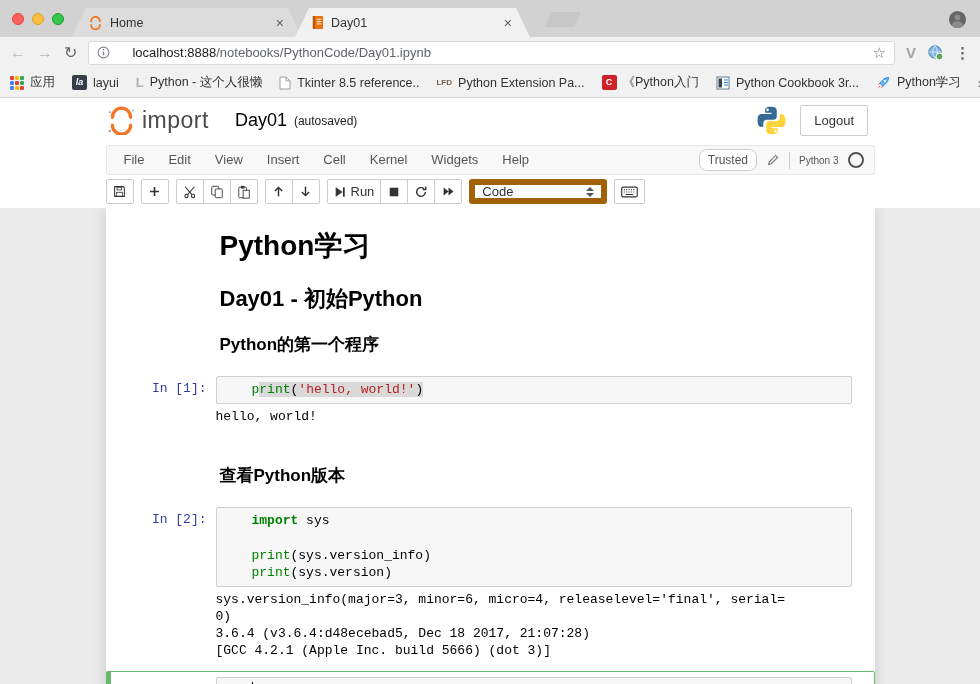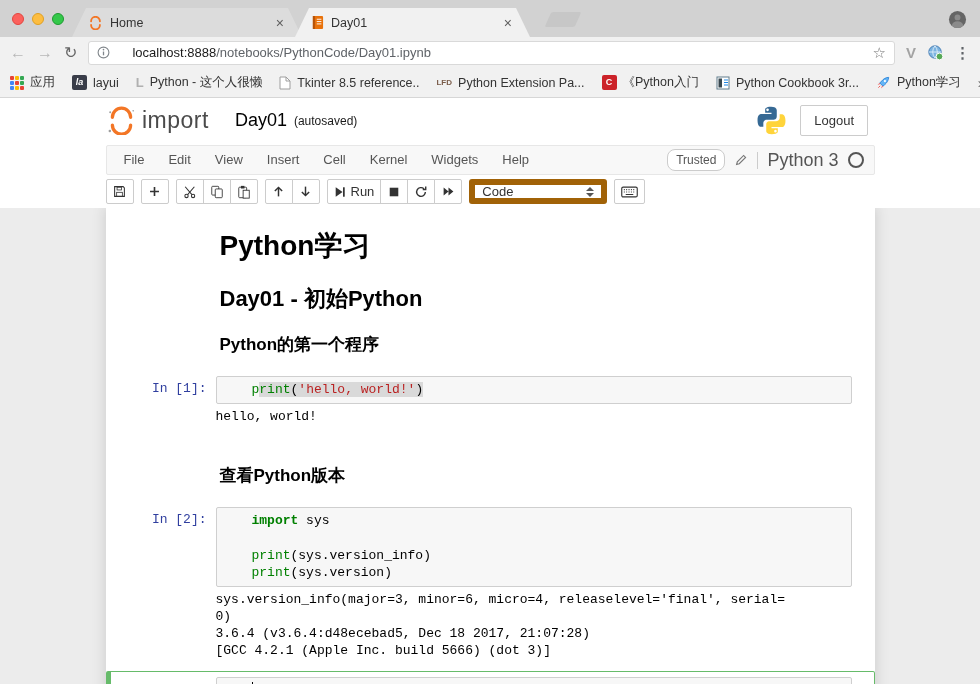--- a/index.html
+++ b/index.html
@@ -49,21 +49,21 @@
   .autosaved{font-size:12px;color:#1a1a1a;margin-left:7px;}
   .hdr-right{margin-left:auto;display:flex;align-items:center;gap:14px;}
   .logout{background:#fff;border:1px solid #ccc;border-radius:2px;font-size:13px;color:#333;padding:7px 13px;}
   
   .navbar{width:769px;margin:2px auto 0;height:30px;background:#f8f8f8;border:1px solid #e7e7e7;border-radius:2px;
           display:flex;align-items:center;box-sizing:border-box;padding:0 5px;flex:none;}
   .menu-item{padding:0 12px;font-size:13px;color:#555;line-height:28px;}
   .nav-right{margin-left:auto;display:flex;align-items:center;gap:9px;padding-right:5px;}
   .trusted{background:#fff;border:1px solid #ccc;border-radius:8px;font-size:12px;color:#555;padding:3px 8px;}
   .vsep{width:1px;height:17px;background:#ccc;}
-  .kname{font-size:18px;color:#555;}
+  .kname{font-size:10px;color:#555;}
   .kcircle{width:12px;height:12px;border:2px solid #555;border-radius:50%;box-sizing:content-box;}
   
   .toolbar{width:769px;margin:4px auto 0;display:flex;align-items:center;gap:7px;flex:none;padding-bottom:4px;}
   .tgroup{display:flex;}
   .tbtn{height:25px;min-width:28px;display:flex;align-items:center;justify-content:center;gap:5px;background:#fff;
         border:1px solid #ccc;padding:0 6px;box-sizing:border-box;font-size:13px;color:#333;}
   .tgroup .tbtn{margin-left:-1px;border-radius:0;}
   .tgroup .tbtn:first-child{margin-left:0;border-radius:2px 0 0 2px;}
   .tgroup .tbtn:last-child{border-radius:0 2px 2px 0;}
   .tgroup .tbtn:only-child{border-radius:2px;}

